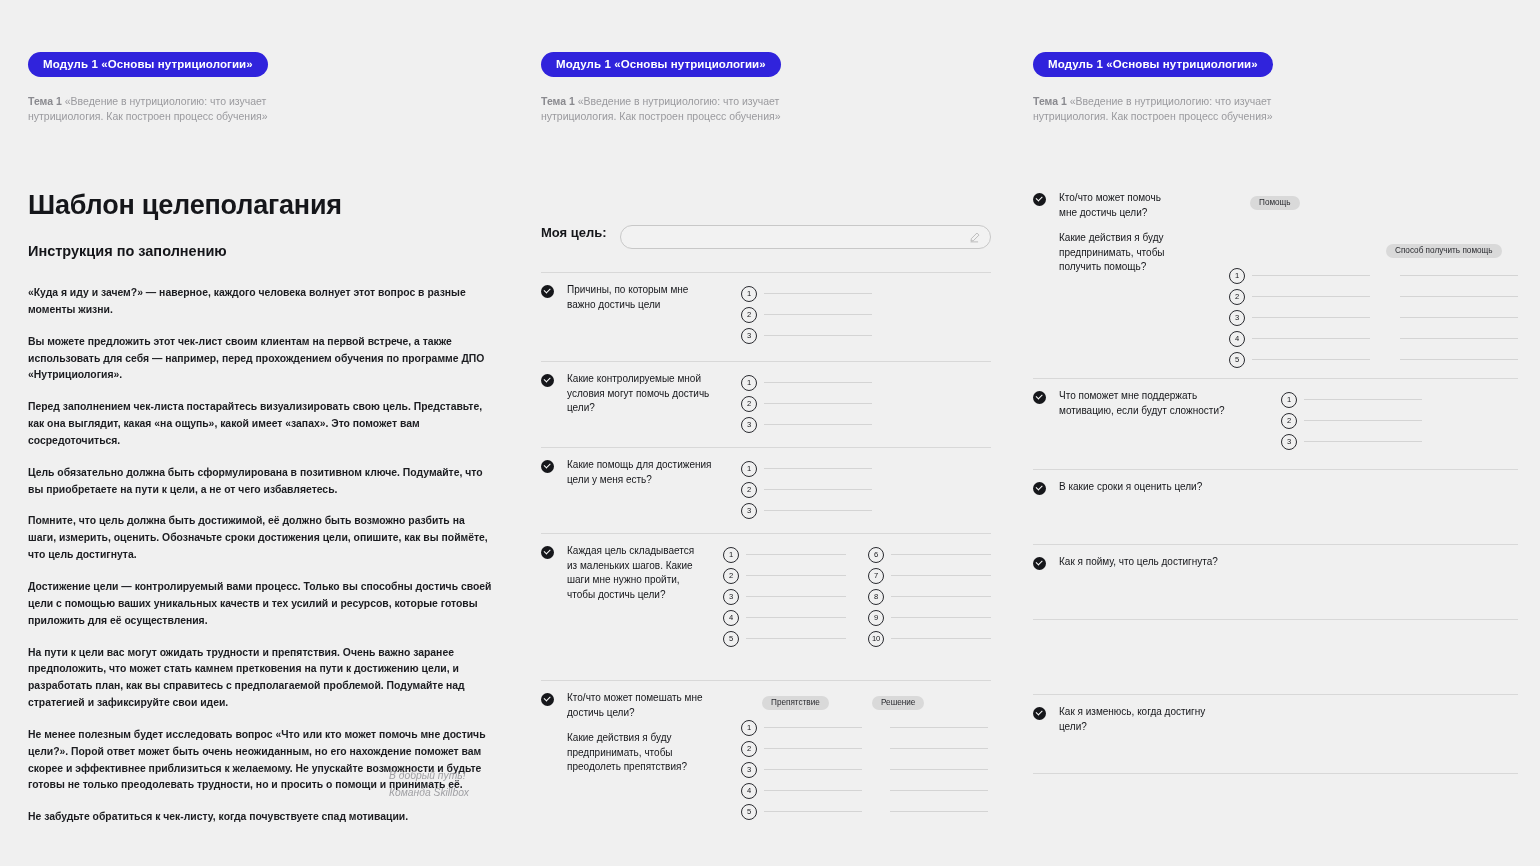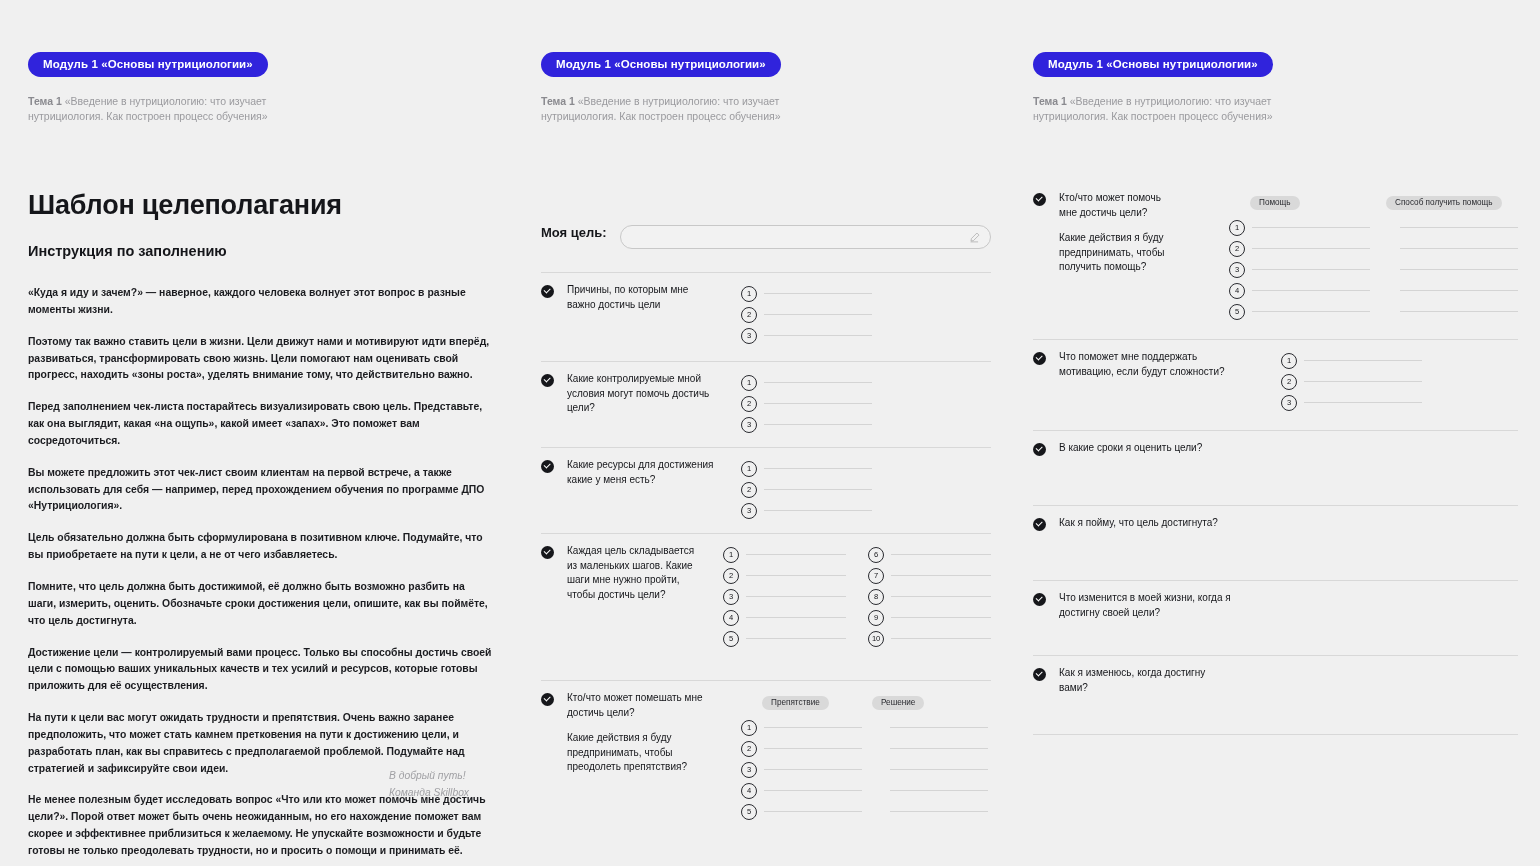--- a/index.html
+++ b/index.html
@@ -126,23 +126,22 @@
       <b>Тема 1</b>
       <span>«Введение в нутрициологию: что изучает нутрициология. Как построен процесс обучения»</span>
     </div>
   </div>
 
   <div id="left">
     <h1 class="title">Шаблон целеполагания</h1>
     <h2 class="subtitle">Инструкция по заполнению</h2>
     <div id="left-paras">
         <p class="para">«Куда я иду и зачем?» — наверное, каждого человека волнует этот вопрос в разные моменты жизни.</p>
-        <p class="para">Поэтому так важно ставить цели в жизни. Цели движут нами и мотивируют идти вперёд, развиваться, трансформировать свою жизнь. Цели помогают нам оценивать свой прогресс, находить «зоны роста», уделять внимание тому, что действительно важно.</p>
+        <p class="para">Вы можете предложить этот чек-лист своим клиентам на первой встрече, а также использовать для себя — например, перед прохождением обучения по программе ДПО «Нутрициология».</p>
         <p class="para">Перед заполнением чек-листа постарайтесь визуализировать свою цель. Представьте, как она выглядит, какая «на ощупь», какой имеет «запах». Это поможет вам сосредоточиться.</p>
-        <p class="para">Вы можете предложить этот чек-лист своим клиентам на первой встрече, а также использовать для себя — например, перед прохождением обучения по программе ДПО «Нутрициология».</p>
         <p class="para">Цель обязательно должна быть сформулирована в позитивном ключе. Подумайте, что вы приобретаете на пути к цели, а не от чего избавляетесь.</p>
         <p class="para">Помните, что цель должна быть достижимой, её должно быть возможно разбить на шаги, измерить, оценить. Обозначьте сроки достижения цели, опишите, как вы поймёте, что цель достигнута.</p>
         <p class="para">Достижение цели — контролируемый вами процесс. Только вы способны достичь своей цели с помощью ваших уникальных качеств и тех усилий и ресурсов, которые готовы приложить для её осуществления.</p>
         <p class="para">На пути к цели вас могут ожидать трудности и препятствия. Очень важно заранее предположить, что может стать камнем претковения на пути к достижению цели, и разработать план, как вы справитесь с предполагаемой проблемой. Подумайте над стратегией и зафиксируйте свои идеи.</p>
         <p class="para">Не менее полезным будет исследовать вопрос «Что или кто может помочь мне достичь цели?». Порой ответ может быть очень неожиданным, но его нахождение поможет вам скорее и эффективнее приблизиться к желаемому. Не упускайте возможности и будьте готовы не только преодолевать трудности, но и просить о помощи и принимать её.</p>
         <p class="para">Не забудьте обратиться к чек-листу, когда почувствуете спад мотивации.</p>
       </div>
   </div>
 
   <div class="signature">
@@ -209,21 +208,21 @@
                 </div>
               </div>
             </div>
           </div>
         </div>
         <div class="block" style="min-height: 67px; padding-bottom: 8px;">
           <div class="hr"></div>
           <div class="row">
             <div class="chk"></div>
             <div class="qtext" style="width: 148px; margin-left: 13px;">
-              <div>Какие ресурсы для достижения какие у меня есть?</div>
+              <div>Какие помощь для достижения цели у меня есть?</div>
             </div>
             <div style="display: flex; margin-left: 26px;">
               <div class="numcol">
                 <div class="nrow">
                   <div class="num">1</div>
                   <div class="line" style="width: 108px;"></div>
                 </div>
                 <div class="nrow">
                   <div class="num">2</div>
                   <div class="line" style="width: 108px;"></div>
@@ -359,21 +358,21 @@
           <div class="row">
             <div class="chk"></div>
             <div class="qtext" style="width: 172px; margin-left: 13px;">
               <div>Кто/что может помочь мне достичь цели?</div>
               <div class="q2">Какие действия я буду предпринимать, чтобы получить помощь?</div>
             </div>
             <div style="display: flex; margin-left: 50px;">
               <div>
                 <div style="display: flex; margin-bottom: 7px;">
                   <div style="width: 118px; margin-left: 21px; text-decoration: underline;"><span class="pill">Помощь</span></div>
-                  <div style="width: 118px; margin-left: 18px;"><span class="pill">Способ получить помощь</span></div>
+                  <div style="width: 118px; margin-left: 18px; margin-top: 48px;"><span class="pill">Способ получить помощь</span></div>
                 </div>
                 <div style="display: flex;">
                   <div class="numcol">
                     <div class="nrow">
                       <div class="num">1</div>
                       <div class="line" style="width: 118px;"></div>
                     </div>
                     <div class="nrow">
                       <div class="num">2</div>
                       <div class="line" style="width: 118px;"></div>
@@ -453,34 +452,27 @@
           <div class="row">
             <div class="chk"></div>
             <div class="qtext" style="width: 172px; margin-left: 13px;">
               <div>Как я пойму, что цель достигнута?</div>
             </div>
             <div style="display: flex; margin-left: 50px;"></div>
           </div>
         </div>
         <div class="block" style="min-height: 56px; padding-bottom: 8px;">
           <div class="hr"></div>
+        </div>
+        <div class="block" style="min-height: 60px; padding-bottom: 8px;">
+          <div class="hr"></div>
           <div class="row">
             <div class="chk"></div>
             <div class="qtext" style="width: 172px; margin-left: 13px;">
-              <div>Что изменится в моей жизни, когда я достигну своей цели?</div>
-            </div>
-            <div style="display: flex; margin-left: 50px;"></div>
-          </div>
-        </div>
-        <div class="block" style="min-height: 60px; padding-bottom: 8px;">
-          <div class="hr"></div>
-          <div class="row">
-            <div class="chk"></div>
-            <div class="qtext" style="width: 172px; margin-left: 13px;">
-              <div>Как я изменюсь, когда достигну вами?</div>
+              <div>Как я изменюсь, когда достигну цели?</div>
             </div>
             <div style="display: flex; margin-left: 50px;"></div>
           </div>
         </div>
         <div style="height: 1px; background: rgb(216, 216, 216);"></div>
       </div>
   </div>
 
 </div>
 

